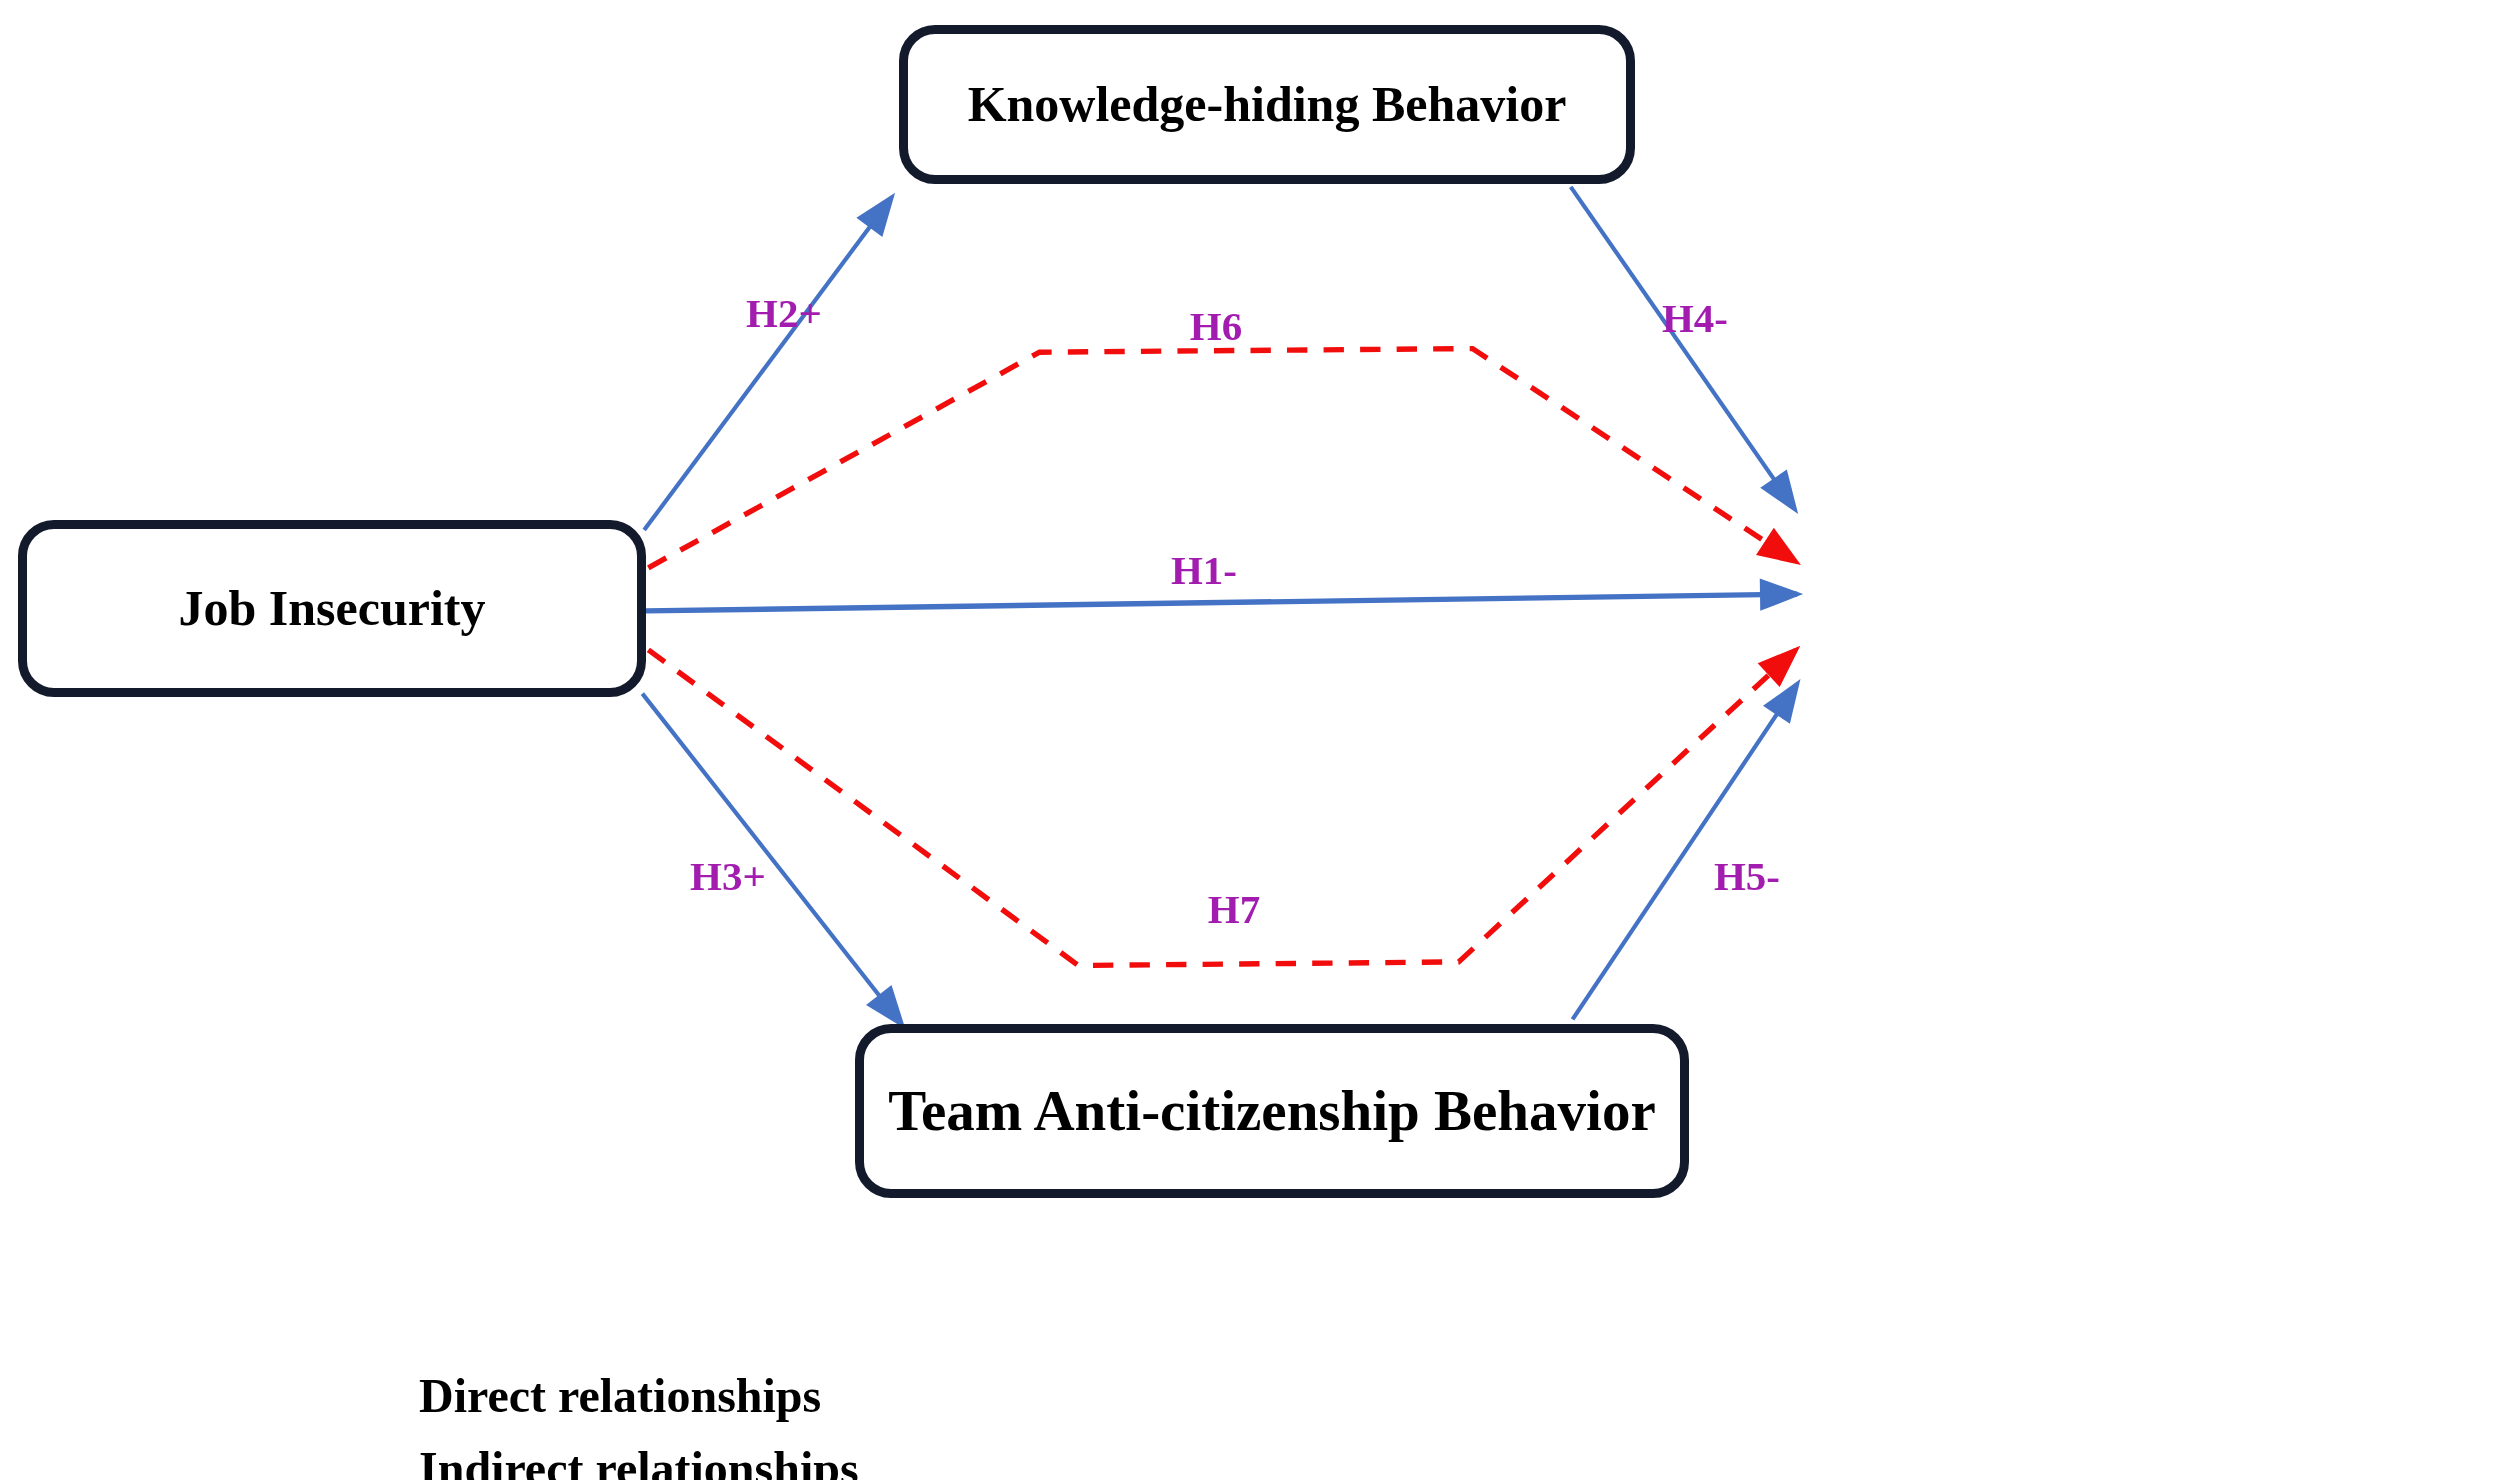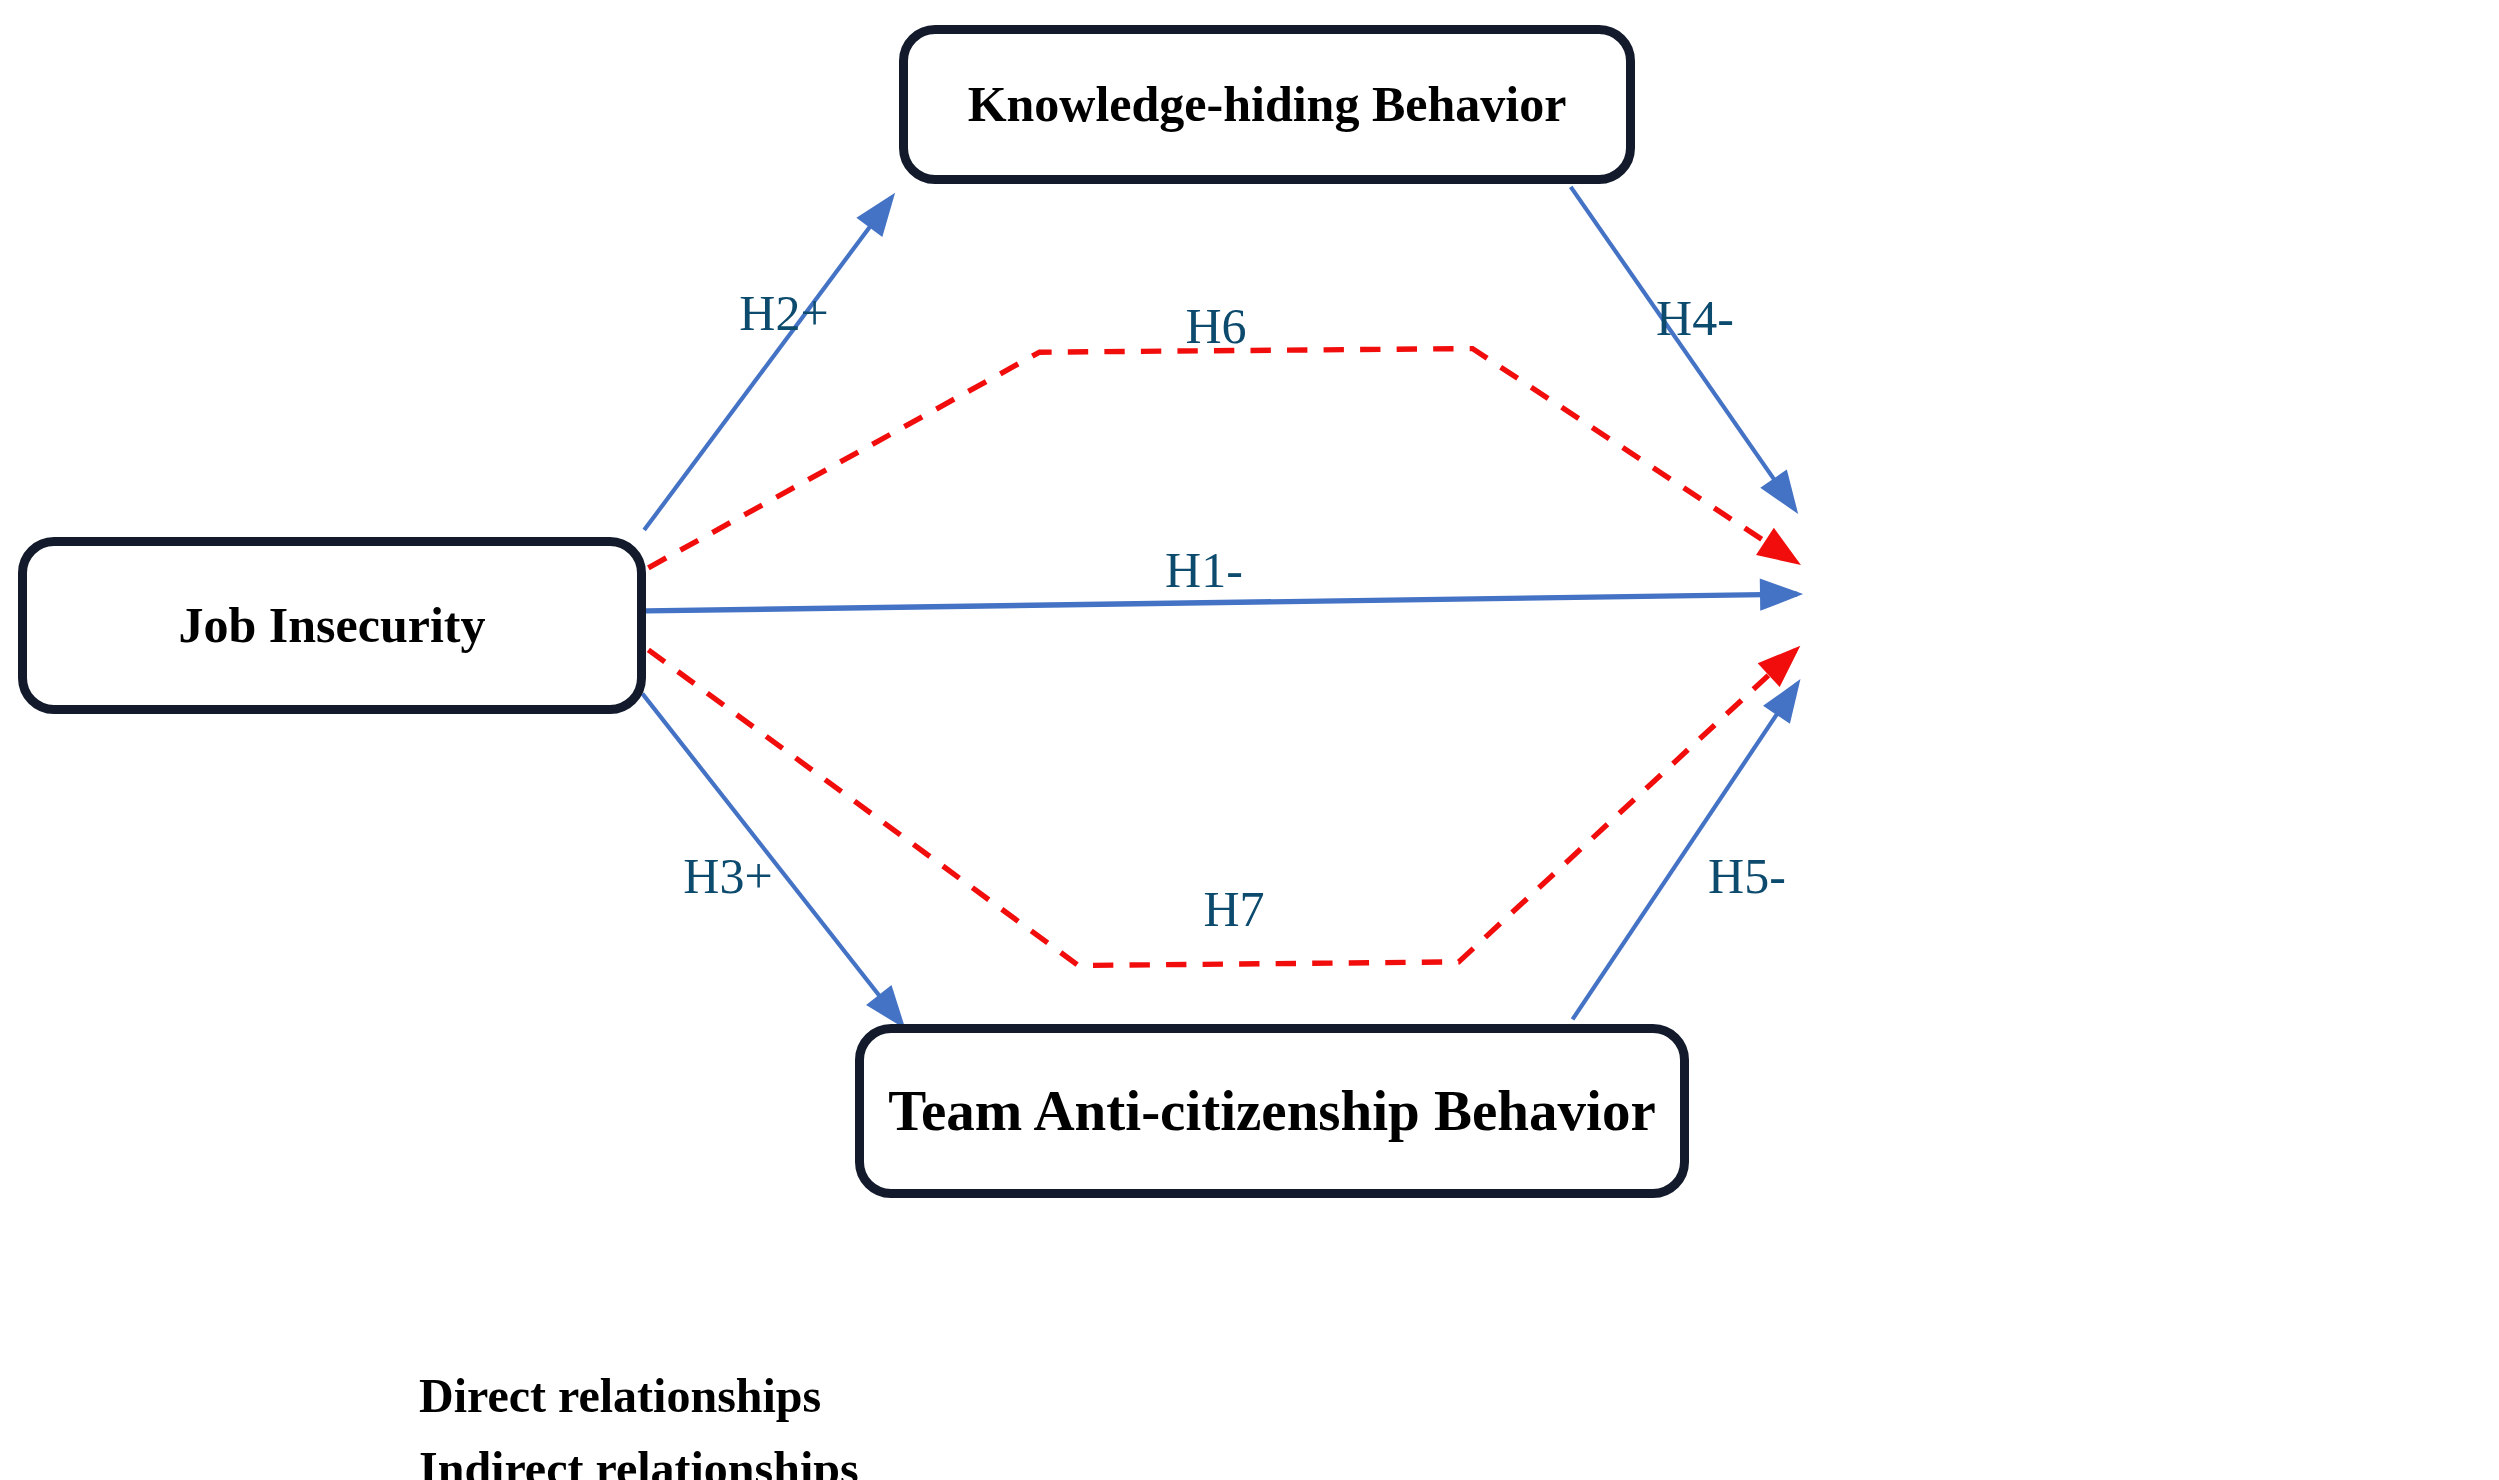--- a/index.html
+++ b/index.html
@@ -28,23 +28,23 @@
     text-align:center;
     font-weight:700;
     font-size:50px;
     color:#000000;
     line-height:1.1;
     padding:3px 12px;
   }
   .elabel{
     position:absolute;
     transform:translate(-50%,-50%);
-    font-weight:400;
-    font-size:50px;
-    color:#0c4a6e;
+    font-weight:700;
+    font-size:41px;
+    color:#a21caf;
     white-space:nowrap;
   }
   .legend-row{
     position:absolute;
     height:72px;
     display:flex;
     align-items:center;
     gap:25px;
     flex-direction:column;
   }
@@ -85,21 +85,21 @@
 
     <polyline points="1082,948 1735,588 2458,582 2998,938" fill="none" stroke="#F20D0D" stroke-width="9" stroke-dasharray="34 27" marker-end="url(#head-red)"></polyline>
 
     <polyline points="1082,1085 1800,1612 2435,1606 2998,1085" fill="none" stroke="#F20D0D" stroke-width="9" stroke-dasharray="34 27" marker-end="url(#head-red)"></polyline>
   </svg>
 
   <div class="node" style="left:899px;top:25px;width:736px;height:159px;">
     <span>Knowledge-hiding Behavior</span>
   </div>
 
-  <div class="node" style="left:18px;top:520px;width:628px;height:177px;margin-top:17px;">
+  <div class="node" style="left:18px;top:520px;width:628px;height:177px;">
     <span>Job Insecurity</span>
   </div>
 
 
   <div class="node" style="left:855px;top:1024px;width:834px;height:174px;font-size:57px;">
     <span>Team Anti-citizenship Behavior</span>
   </div>
 
   <div class="elabel" style="left:784px;top:313px;">H2+</div>
   <div class="elabel" style="left:1216px;top:326px;">H6</div>

